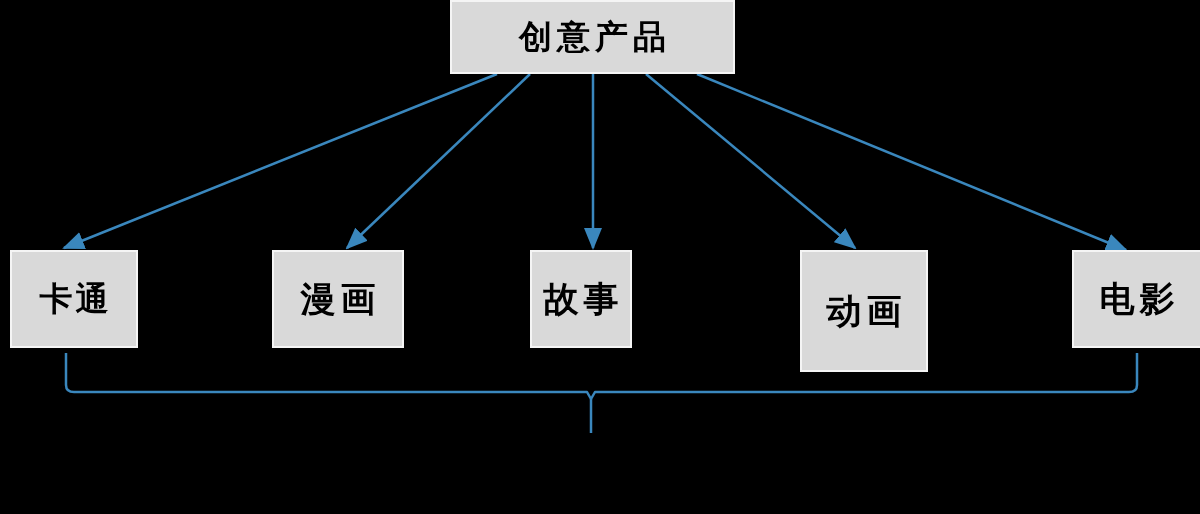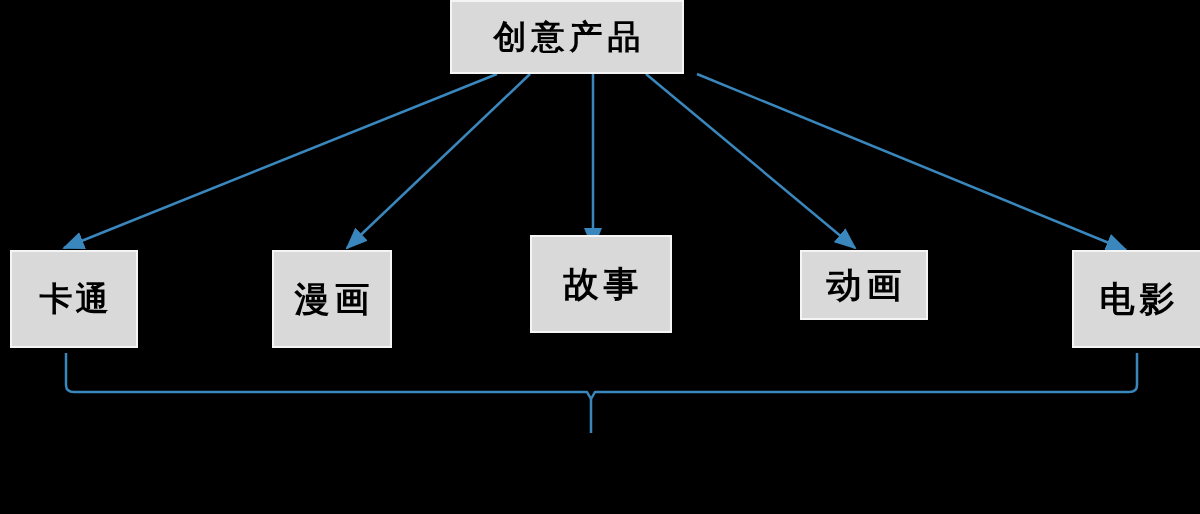--- a/index.html
+++ b/index.html
@@ -34,25 +34,25 @@
     text-align: center;
     color: #000;
     font-weight: bold;
   }
   .node .label {
     letter-spacing: 5px;
     margin-right: -5px;
     line-height: 1.25;
     white-space: nowrap;
   }
-  .n-root   { left: 450px;  top: 0;     width: 234px; height: 74px;  font-size: 33px; }
+  .n-root   { left: 450px;  top: 0;     width: 285px; height: 74px;  font-size: 33px; }
   .n-c0     { left: 10px;    top: 250px; width: 128px; height: 98px;  font-size: 33px; }
-  .n-c1     { left: 272px;  top: 250px; width: 120px; height: 98px;  font-size: 35px; }
-  .n-c2     { left: 530px;  top: 235px; width: 142px; height: 98px;  font-size: 35px; }
-  .n-c3     { left: 800px;  top: 250px; width: 128px; height: 70px;  font-size: 35px; }
+  .n-c1     { left: 272px;  top: 250px; width: 132px; height: 98px;  font-size: 35px; }
+  .n-c2     { left: 530px;  top: 250px; width: 102px; height: 98px;  font-size: 35px; }
+  .n-c3     { left: 800px;  top: 250px; width: 128px; height: 122px;  font-size: 35px; }
   .n-c4     { left: 1072px; top: 250px; width: 130px; height: 98px;  font-size: 35px; }
   .n-c0 .label { letter-spacing: 3px; margin-right: -3px; }
 </style>
 </head>
 <body>
 
 <div class="canvas">
 
   <svg class="connectors" width="1200" height="514" viewBox="0 0 1200 514" xmlns="http://www.w3.org/2000/svg">
     <defs>

